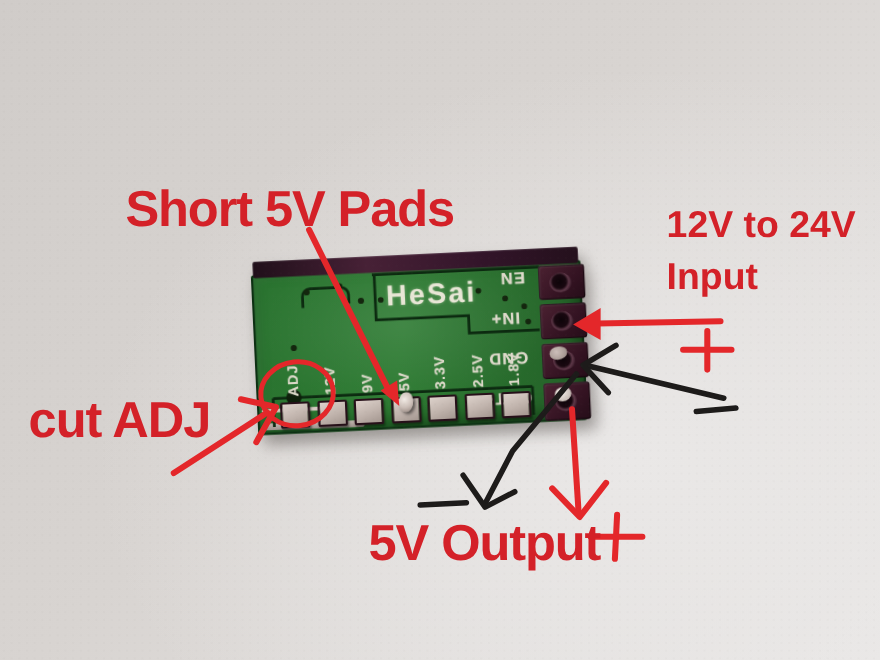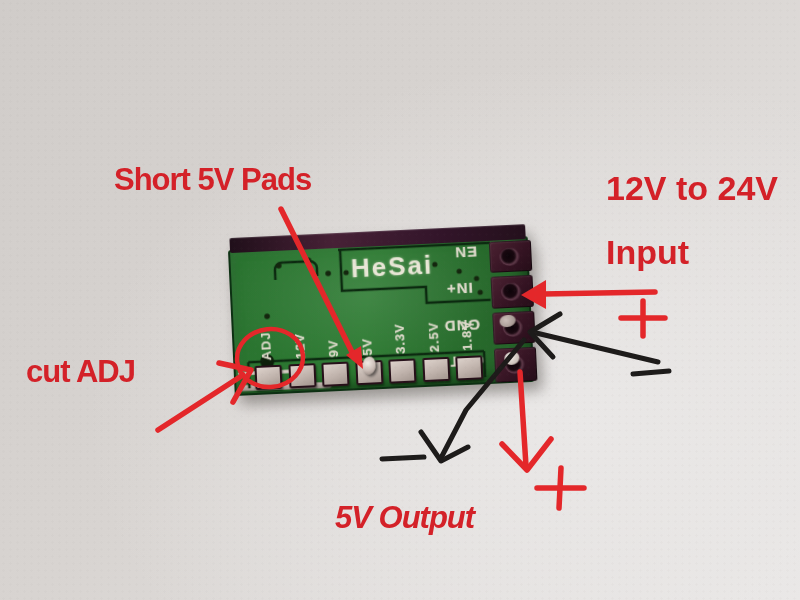--- a/index.html
+++ b/index.html
@@ -71,21 +71,21 @@
   }
   .jlabel{
     position:absolute;bottom:36px;writing-mode:vertical-rl;transform:rotate(180deg);
     font-size:13px;font-weight:bold;color:#dcd8c8;letter-spacing:1px;
     text-shadow:0 0 1px rgba(255,255,255,.4);
   }
   
   .ann{
     position:absolute;color:var(--text-red,#d42128);font-weight:bold;white-space:nowrap;
   }
-  .big{font-size:31px;letter-spacing:-1px;}
+  .big{font-size:46px;letter-spacing:-1px;}
   .mid{font-size:34px;}
   
   .overlay{position:absolute;left:0;top:0;pointer-events:none;}
   .st-red{stroke:var(--arrow-red,#e4272a);stroke-width:5.5;fill:none;stroke-linecap:round;stroke-linejoin:round;}
   .fill-red{fill:var(--arrow-red,#e4272a);stroke:none;}
   .st-black{stroke:var(--arrow-black,#1d1b1a);stroke-width:5;fill:none;stroke-linecap:round;stroke-linejoin:round;}
   .circle-red{stroke:var(--arrow-red,#e4272a);stroke-width:4.5;fill:none;}
 </style>
 </head>
 <body>
@@ -178,19 +178,19 @@
     <path class="st-black" d="M524 340 L466 410 L442 456"></path>
     <path class="st-black" d="M421 432 L441 461 L468 447"></path>
     <path class="st-black" d="M382 459 L424 457"></path>
 
     <line class="st-red" x1="520" y1="372" x2="526" y2="466"></line>
     <path class="st-red" d="M502 444 L527 470 L551 439"></path>
     <path class="st-red" d="M537 488 H584 M561 468 L559 508"></path>
   </svg>
 
   <div class="ann big" style="left:114px;top:162px;">Short 5V Pads</div>
-  <div class="ann mid" style="left:606px;top:169px;">12V to 24V</div>
+  <div class="ann mid" style="left:606px;top:185px;">12V to 24V</div>
   <div class="ann big" style="left:26px;top:354px;">cut ADJ</div>
   <div class="ann mid" style="left:606px;top:233px;">Input</div>
-  <div class="ann big" style="left:335px;top:500px;font-style:italic;">5V Output</div>
+  <div class="ann big" style="left:335px;top:466px;">5V Output</div>
 
   <div class="grain"></div>
 </div>
 
 </body></html>

